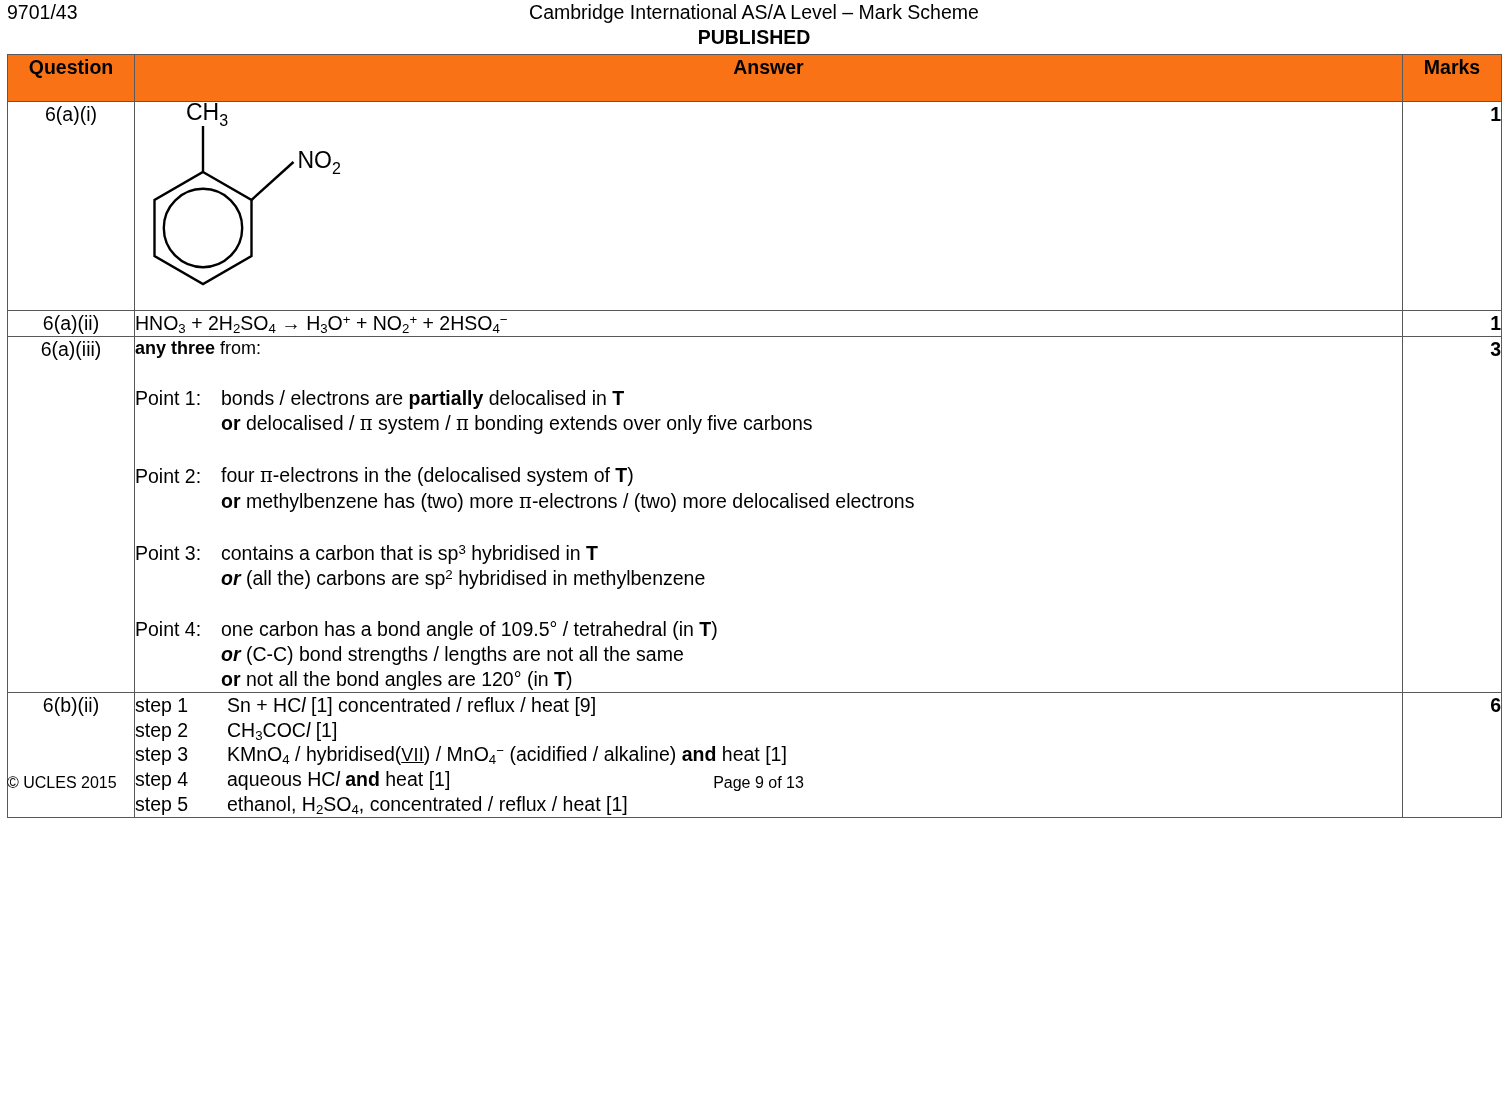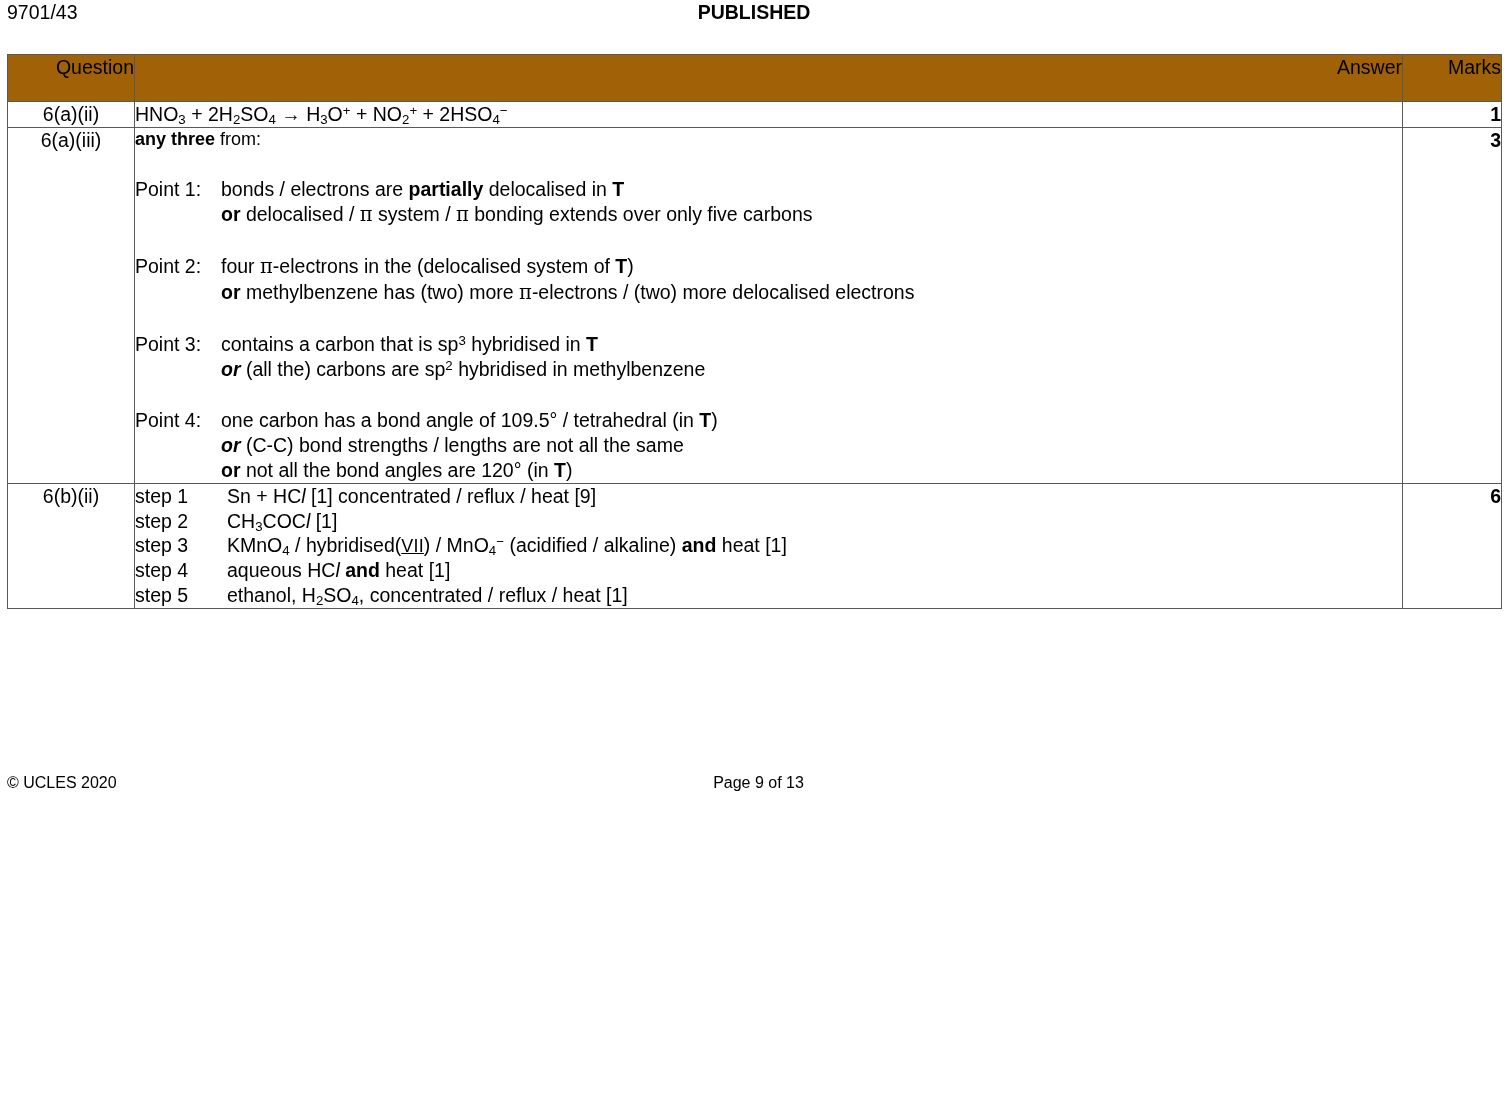--- a/index.html
+++ b/index.html
@@ -65,26 +65,26 @@
     vertical-align: top;
     padding: 0;
     font-size: 19.5px;
     line-height: 1.28;
   }
   col.c-q    { width: 127px; }
   col.c-a    { width: 1268px; }
   col.c-m    { width: 99px; }
 
   thead th {
-    background: #a16207;
-    font-weight: normal;
+    background: #f97316;
+    font-weight: bold;
     font-size: 20px;
     height: 46px;
     vertical-align: middle;
-    text-align: right;
+    text-align: center;
   }
 
   td.q {
     text-align: center;
     padding: 9px 6px 6px 6px;
     white-space: nowrap;
   }
   td.a {
     padding: 9px 10px 8px 12px;
   }
@@ -99,21 +99,21 @@
   sup { font-size: 0.68em; vertical-align: 0.45em; line-height: 0; }
   .el { font-style: italic; }            
   .pi { font-family: "DejaVu Serif", serif; font-style: normal; }
   .rn { text-decoration: underline; font-variant: small-caps; font-size: 0.92em; letter-spacing: .2px;}
   b.t { font-weight: bold; }
   i.bor { font-weight: bold; font-style: italic; }
 
   
   .lead { font-size: 18px; }
   .spacer { height: 26px; }
-  .pt-row { display: flex; }
+  .pt-row { display: flex; align-items: flex-end; }
   .pt-label { width: 86px; flex: 0 0 86px; }
   .pt-body { flex: 1 1 auto; }
 
   
   .steps { }
   .step-row { display: flex; }
   .step-label { width: 92px; flex: 0 0 92px; }
   .step-body { flex: 1 1 auto; }
 
   
@@ -135,39 +135,54 @@
   }
 </style>
 </head>
 <body>
 
 <div class="page">
 
   <div class="doc-header">
     <div class="hdr-left">9701/43</div>
     <div class="hdr-center">
+      <div>Cambridge International AS/A Level – Mark Scheme</div>
       <div class="published">PUBLISHED</div>
     </div>
   </div>
 
   <table class="ms">
     <colgroup>
       <col class="c-q">
         <col class="c-a">
         <col class="c-m">
     </colgroup>
     <thead>
       <tr>
         <th>Question</th>
         <th>Answer</th>
         <th>Marks</th>
       </tr>
     </thead>
     <tbody id="ms-body">
         <tr>
+          <td class="q">6(a)(i)</td>
+          <td class="a">
+            <svg class="struct" viewBox="0 0 330 208">
+              <polygon points="68.0,70.0 116.5,98.0 116.5,154.0 68.0,182.0 19.5,154.0 19.5,98.0" fill="none" stroke="#000" stroke-width="2.4"></polygon>
+              <circle cx="68" cy="126" r="39.2" fill="none" stroke="#000" stroke-width="2.4"></circle>
+              <line x1="68" y1="70" x2="68" y2="24" stroke="#000" stroke-width="2.4"></line>
+              <line x1="116.49742261192857" y1="98" x2="158.5" y2="60.0" stroke="#000" stroke-width="2.4"></line>
+              <text x="72" y="18" font-family="&quot;Liberation Sans&quot;, sans-serif" font-size="23" fill="#000" text-anchor="middle"><tspan>CH</tspan><tspan dy="6" font-size="16">3</tspan></text>
+              <text x="162.49742261192858" y="66" font-family="&quot;Liberation Sans&quot;, sans-serif" font-size="23" fill="#000" text-anchor="start"><tspan>NO</tspan><tspan dy="6" font-size="16">2</tspan></text>
+            </svg>
+          </td>
+          <td class="m">1</td>
+        </tr>
+        <tr>
           <td class="q">6(a)(ii)</td>
           <td class="a">
             <div><span>HNO<sub>3</sub></span><span> + 2H<sub>2</sub></span><span>SO<sub>4</sub></span><span> → H<sub>3</sub></span><span>O<sup>+</sup></span><span> + NO<sub>2</sub><sup>+</sup></span><span> + 2HSO<sub>4</sub><sup>−</sup></span></div>
           </td>
           <td class="m">1</td>
         </tr>
         <tr>
           <td class="q">6(a)(iii)</td>
           <td class="a">
             <div class="lead"><b>any three</b> from:</div>
@@ -239,17 +254,17 @@
                 <div class="step-body"><span>ethanol, H</span><sub>2</sub><span>SO</span><sub>4</sub><span>, concentrated / reflux / heat [1]</span></div>
               </div>
             </div>
           </td>
           <td class="m">6</td>
         </tr>
       </tbody>
   </table>
 
   <div class="doc-footer">
-    <div class="ft-left">© UCLES 2020</div>
+    <div class="ft-left">© UCLES 2015</div>
     <div class="ft-center">Page 9 of 13</div>
   </div>
 
 </div>
 
 </body></html>

